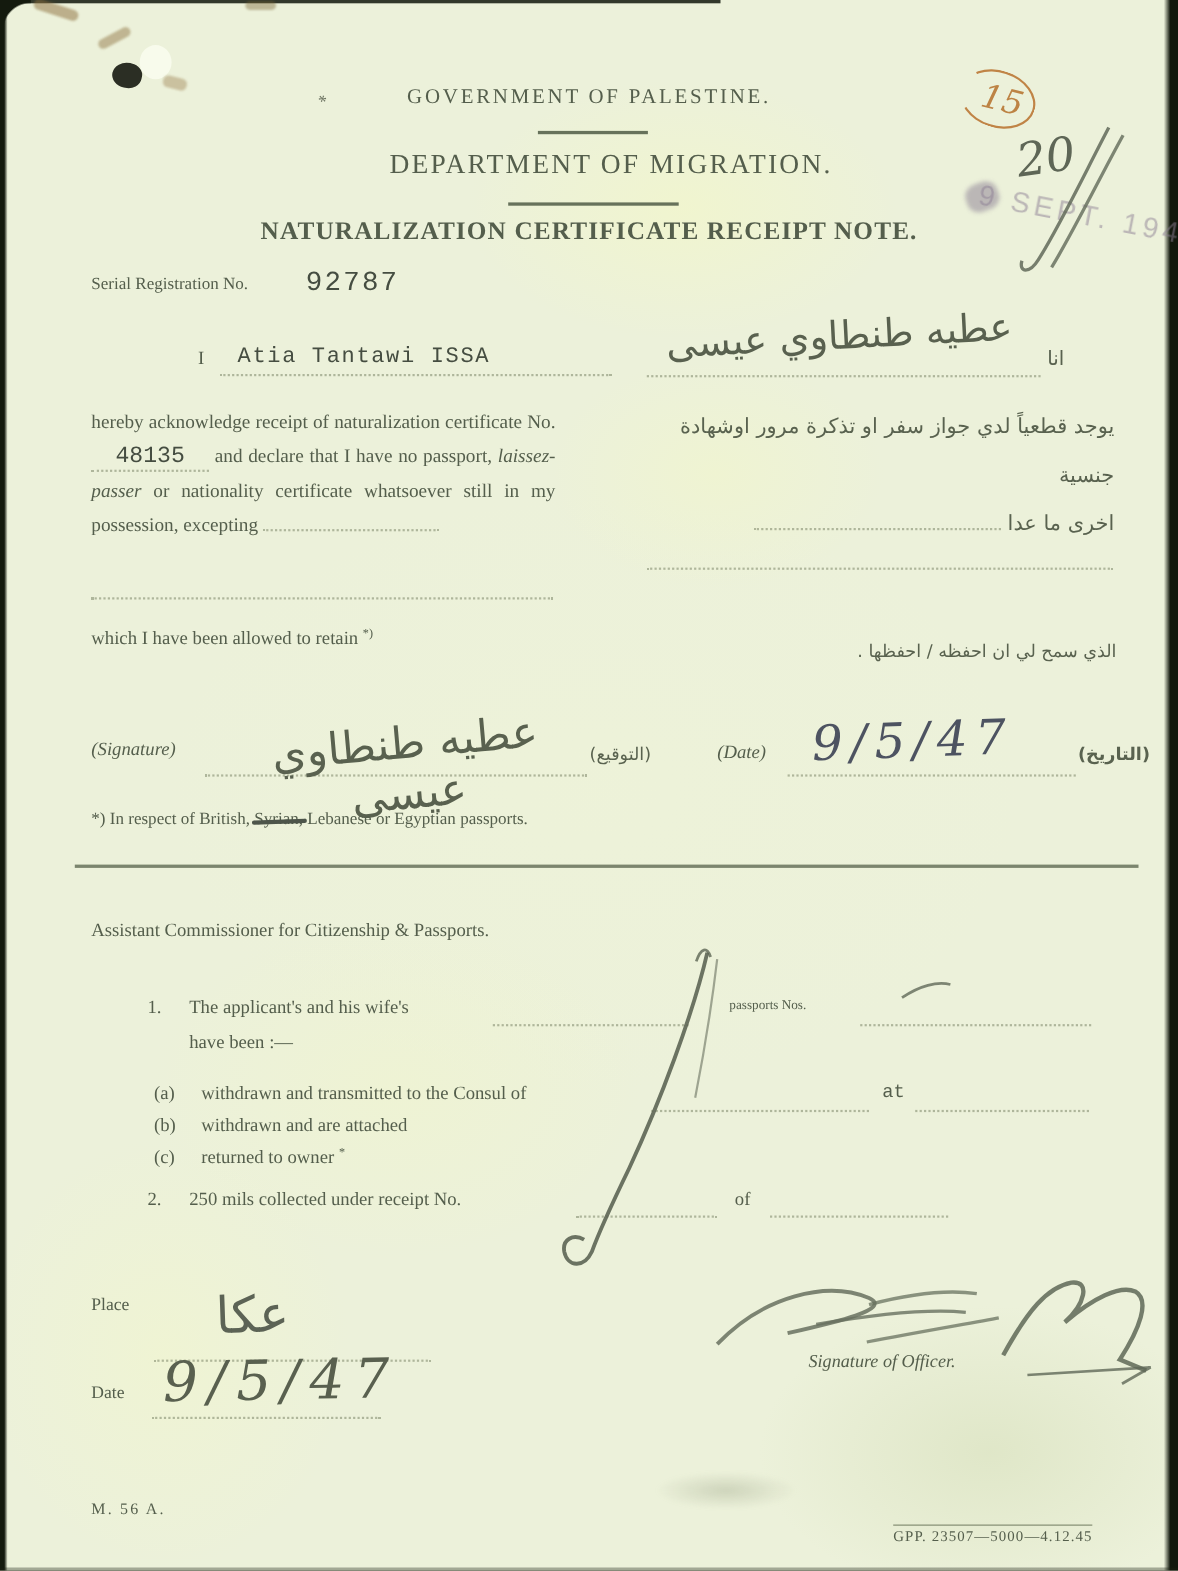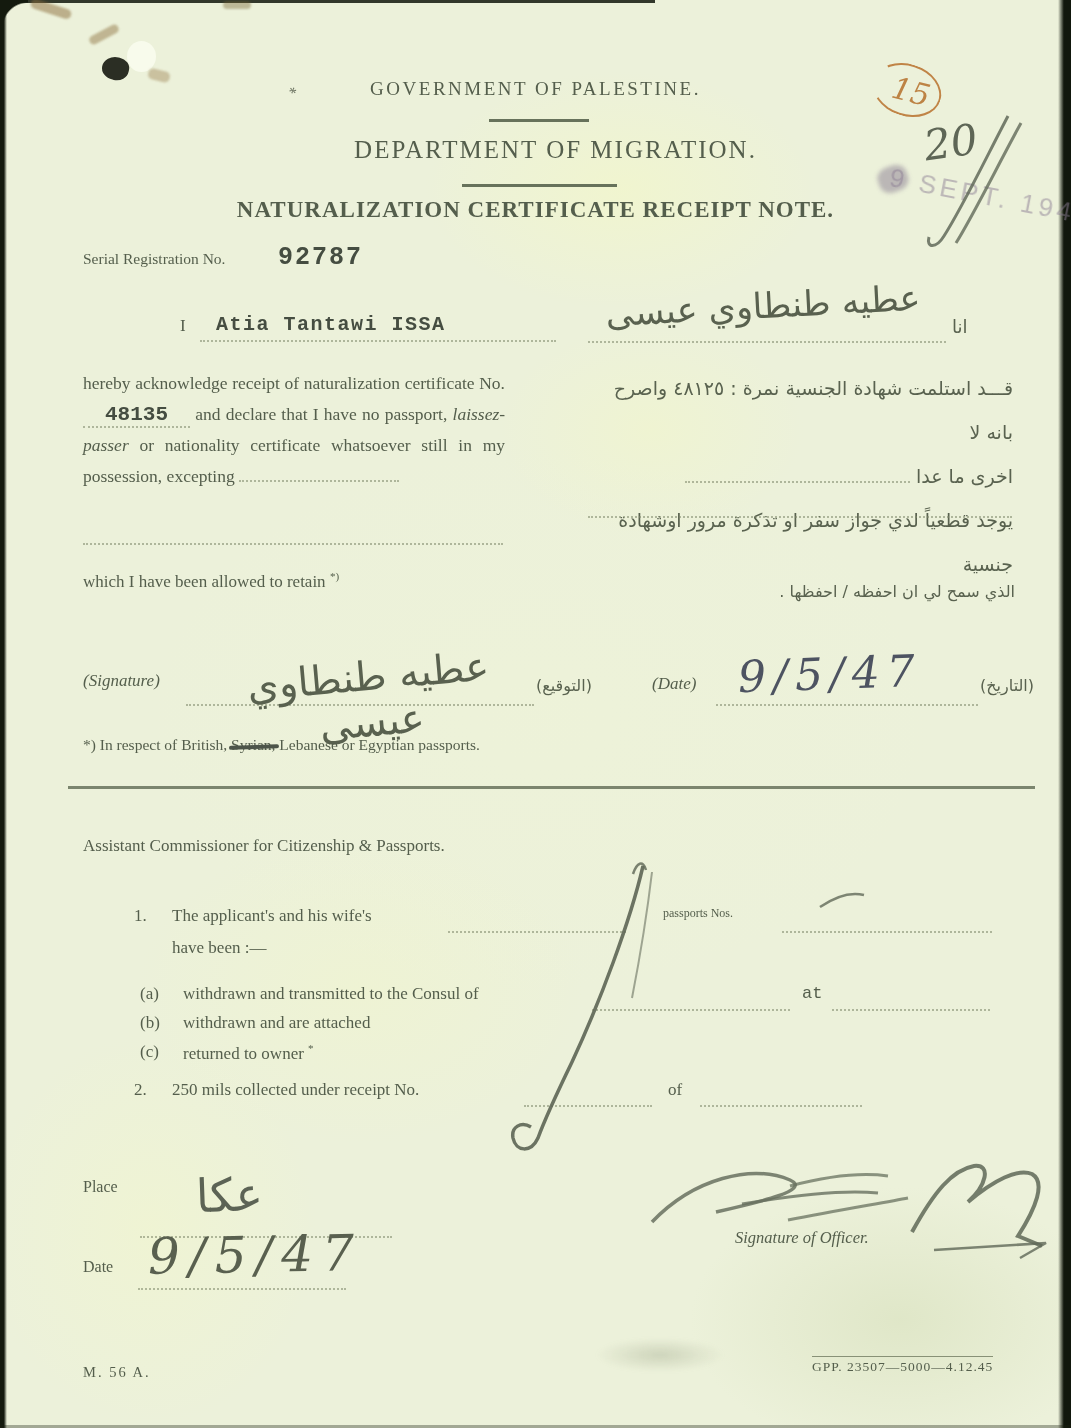--- a/index.html
+++ b/index.html
@@ -8,21 +8,21 @@
       radial-gradient(ellipse 280px 170px at 620px 190px, rgba(244,248,198,.55), transparent 70%),
       radial-gradient(ellipse 220px 150px at 650px 430px, rgba(243,247,200,.45), transparent 70%),
       radial-gradient(ellipse 320px 220px at 360px 990px, rgba(242,246,202,.40), transparent 70%),
       radial-gradient(ellipse 240px 280px at 150px 1230px, rgba(243,247,203,.45), transparent 70%),
       radial-gradient(ellipse 300px 190px at 900px 1320px, rgba(208,218,178,.45), transparent 70%),
       radial-gradient(ellipse 500px 350px at 540px 720px, rgba(238,243,216,.6), transparent 80%),
       #ecf1da;
     font-family:"Liberation Serif", serif;}
   .abs{position:absolute;}
   .print{font-family:"Liberation Serif", serif;color:#545e4c;}
-  .typed{font-family:"Liberation Mono","DejaVu Sans Mono",monospace;color:#454d41;font-weight:bold;}
+  .typed{font-family:"Liberation Mono","DejaVu Sans Mono",monospace;color:#454d41;}
   .hw{font-family:"DejaVu Serif",serif;font-style:italic;color:#59604f;}
   .hw-ar{font-family:"DejaVu Sans",sans-serif;color:#59614f;}
   .ar-print{font-family:"DejaVu Sans",sans-serif;color:#59624f;direction:rtl;}
   .dotline{position:absolute;border-bottom:2px dotted rgba(124,133,103,.55);height:2px;}
   .dotline-in{display:inline-block;border-bottom:2px dotted rgba(124,133,103,.55);height:13px;vertical-align:baseline;}
   .center{left:0;right:0;text-align:center;}
   .rule{position:absolute;background:#67725b;}
   .struck{position:relative;margin-top:44px;}
   .struck::after{content:"";position:absolute;left:-2px;right:-4px;top:55%;height:4px;background:#4d554a;transform:rotate(-2deg);border-radius:2px;}
   sup{font-size:.65em;}
@@ -73,43 +73,42 @@
     <span>hereby acknowledge receipt of naturalization certificate No.</span>
     <span class="typed" style="font-size:21px;border-bottom:2px dotted rgba(124,133,103,.55);padding:0 22px;">48135</span>
     <span>and declare that I have no passport,</span>
     <i>laissez-passer</i>
     <span>or nationality certificate whatsoever still in my possession, excepting</span>
     <span class="dotline-in" style="width:160px;"></span>
   </p>
   <div class="dotline" style="left:83px;top:541px;width:420px;"></div>
 
   <div class="abs ar-print" style="left:585px;top:366px;width:428px;font-size:19px;line-height:44px;text-align:right;">
-    <div>قـــد استلمت شهادة الجنسية نمرة : ٤٨١٢٥ واصرح بانه لا</div>
+    <div>يوجد قطعياً لدي جواز سفر او تذكرة مرور اوشهادة جنسية</div>
     <div>
       <span>اخرى ما عدا</span>
       <span class="dotline-in" style="width:225px;"></span>
     </div>
-    <div>يوجد قطعياً لدي جواز سفر او تذكرة مرور اوشهادة جنسية</div>
   </div>
   <div class="dotline" style="left:588px;top:514px;width:424px;"></div>
 
   <span class="abs print" style="left:83px;top:570px;font-size:17px;">
     <span>which I have been allowed to retain</span>
     <sup>*)</sup>
   </span>
   <span class="abs ar-print" style="left:700px;top:582px;width:315px;text-align:right;font-size:16px;">الذي سمح لي ان احفظه / احفظها .</span>
 
   <span class="abs print" style="left:83px;top:671px;font-size:17px;font-style:italic;">(Signature)</span>
   <div class="dotline" style="left:186px;top:702px;width:348px;"></div>
   <span class="abs hw-ar" style="left:205px;top:653px;width:330px;text-align:center;font-size:40px;transform:rotate(-5deg);">عطيه طنطاوي عيسى</span>
   <span class="abs ar-print" style="left:536px;top:676px;font-size:16px;">(التوقيع)</span>
   <span class="abs print" style="left:652px;top:674px;font-size:17px;font-style:italic;">(Date)</span>
   <div class="dotline" style="left:716px;top:702px;width:262px;"></div>
   <span class="abs hw" style="left:738px;top:648px;font-size:44px;letter-spacing:7px;color:#4d5361;transform:rotate(-2deg);">9/5/47</span>
-  <span class="abs ar-print" style="left:980px;top:676px;font-size:16px;">(التاريخ)</span>
+  <span class="abs ar-print" style="left:980px;top:676px;font-size:16px;font-weight:bold;">(التاريخ)</span>
 
   <span class="abs print" style="left:83px;top:736px;font-size:15.5px;">
     <span>*)</span>
     <span>In respect of British,</span>
     <span class="struck">Syrian,</span>
     <span>Lebanese or Egyptian passports.</span>
   </span>
 
   <div class="rule" style="left:68px;top:786px;width:967px;height:3px;opacity:.85;"></div>
 
@@ -146,21 +145,21 @@
   <span class="abs print" style="left:83px;top:1178px;font-size:16px;">Place</span>
   <div class="dotline" style="left:140px;top:1234px;width:252px;"></div>
   <span class="abs hw-ar" style="left:196px;top:1168px;font-size:46px;color:#5c6355;transform:rotate(-2deg);">عكا</span>
   <span class="abs print" style="left:83px;top:1258px;font-size:16px;">Date</span>
   <div class="dotline" style="left:138px;top:1286px;width:208px;"></div>
   <span class="abs hw" style="left:148px;top:1226px;font-size:50px;letter-spacing:9px;transform:rotate(-1deg);">9/5/47</span>
 
   <span class="abs print" style="left:735px;top:1228px;font-size:16.5px;font-style:italic;">Signature of Officer.</span>
 
   <span class="abs print" style="left:83px;top:1364px;font-size:14.5px;letter-spacing:2px;">M. 56 A.</span>
-  <span class="abs print" style="left:812px;top:1356px;font-size:13.5px;letter-spacing:1px;border-top:1px solid rgba(112,122,96,.8);padding-top:2px;">GPP.  23507—5000—4.12.45</span>
+  <span class="abs print" style="left:812px;top:1386px;font-size:13.5px;letter-spacing:1px;border-top:1px solid rgba(112,122,96,.8);padding-top:2px;">GPP.  23507—5000—4.12.45</span>
 
   <span class="abs" style="left:288px;top:84px;font-size:16px;color:#6d7462;transform:rotate(20deg);">*</span>
   <div class="abs" style="left:872px;top:64px;width:66px;height:48px;border:2.5px solid #c08446;border-radius:50%;transform:rotate(18deg);border-left-color:transparent;"></div>
   <span class="abs" style="left:892px;top:74px;font-size:30px;color:#bd8344;font-family:'DejaVu Serif',serif;font-style:italic;transform:rotate(14deg);">15</span>
   <span class="abs" style="left:924px;top:118px;font-size:42px;color:#5e6656;font-family:'DejaVu Serif',serif;font-style:italic;transform:rotate(-8deg);">20</span>
   <span class="abs" style="left:888px;top:182px;width:210px;font-size:26px;letter-spacing:4px;color:rgba(139,125,148,.5);font-family:'Liberation Sans',sans-serif;transform:rotate(11deg);filter:blur(.6px);">9 SEPT. 1946</span>
 
   <svg width="1071" height="1428" viewBox="0 0 1071 1428">
 
     <path d="M 1008,116 C 986,158 962,208 944,236 C 936,249 926,248 929,237" fill="none" stroke="#626a59" stroke-width="3" opacity=".85"></path>

